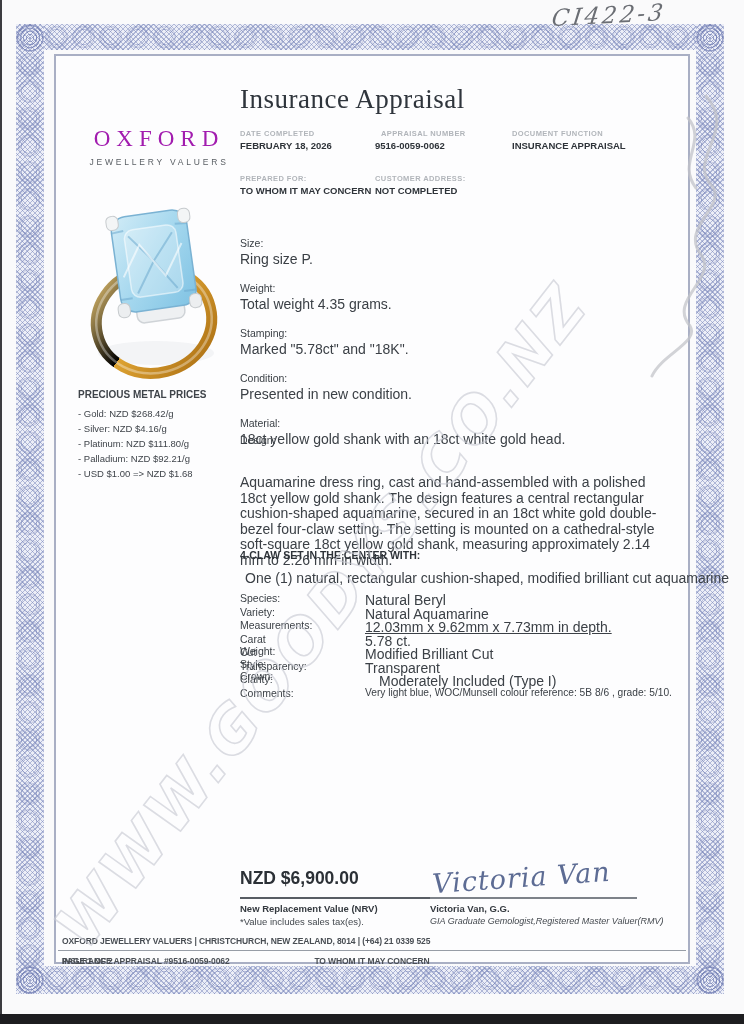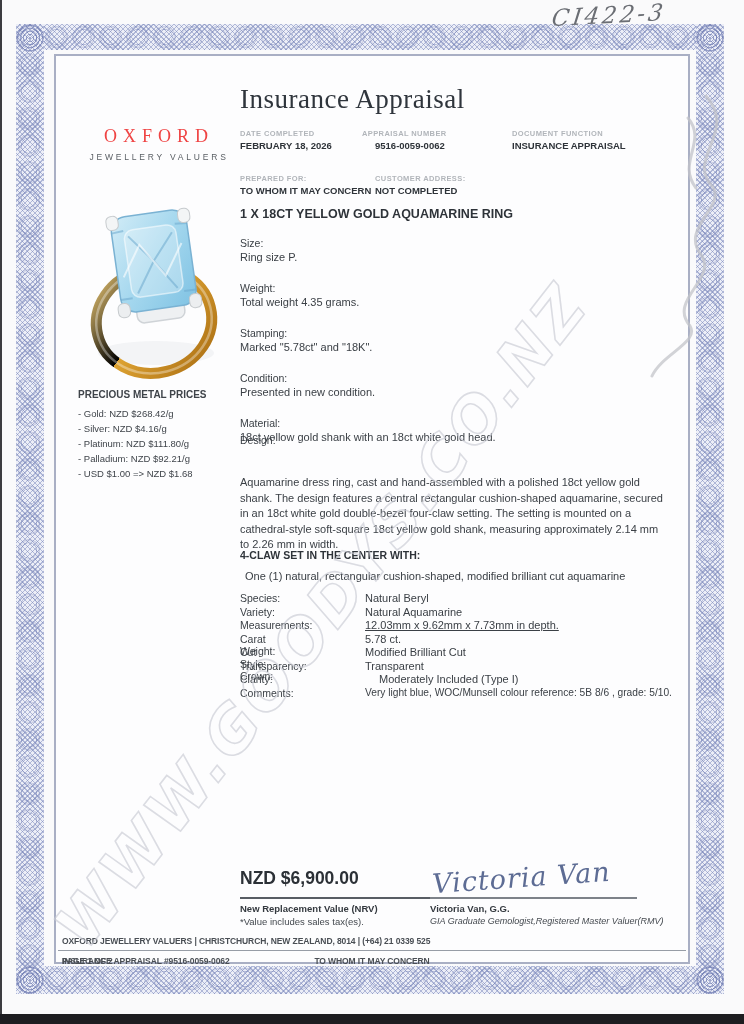--- a/index.html
+++ b/index.html
@@ -21,21 +21,21 @@
   .rosette{width:28px;height:28px;border-radius:50%;
     background:repeating-radial-gradient(circle at 50% 50%, rgba(96,110,170,.55) 0 1px, rgba(255,255,255,0) 1px 3px);
     box-shadow:0 0 0 1px rgba(96,110,170,.35) inset;}
   
   .doc{left:54px;top:54px;width:636px;height:910px;background:#fdfdfe;
        border:2px solid #a9afc4;box-sizing:border-box;}
   .serif{font-family:"Liberation Serif",serif;}
   .metalabel{font-size:7.5px;letter-spacing:.4px;color:#b1b5ba;font-weight:bold;}
   .metavalue{font-size:9.5px;color:#2e3339;font-weight:bold;}
   .seclabel{font-size:10.5px;color:#3b4046;}
-  .secvalue{font-size:11px;color:#3b4046;}
+  .secvalue{font-size:14px;color:#3b4046;}
   .bold{font-weight:bold;}
   .hr{height:1.5px;background:#585d64;}
   .hr-light{height:1px;background:#979da6;}
   .foot{font-size:8.5px;color:#494e54;font-weight:bold;letter-spacing:-0.1px;}
   .script{font-family:"DejaVu Serif",serif;font-style:italic;font-size:27px;color:#5d6c94;
           transform:rotate(-4deg);letter-spacing:1px;}
   .hand{font-family:"DejaVu Serif",serif;font-style:italic;font-size:23px;color:#6b6e74;
         transform:rotate(-3deg) skewX(-10deg);letter-spacing:3px;}
   .nowrap{white-space:nowrap;}
 </style>
@@ -54,29 +54,29 @@
   <div class="abs rosette" style="left:16px;top:24px;"></div>
   <div class="abs rosette" style="left:696px;top:24px;"></div>
   <div class="abs rosette" style="left:16px;top:966px;"></div>
   <div class="abs rosette" style="left:696px;top:966px;"></div>
 
   <div class="abs hand" style="left:552px;top:2px;">CI422-3</div>
 
   <div class="abs doc"></div>
 
   <div class="abs" style="left:84px;top:126px;width:150px;text-align:center;">
-    <div class="serif" style="font-size:18px;letter-spacing:6px;color:#ef4444;">OXFORD</div>
+    <div class="serif" style="font-size:23px;letter-spacing:6px;color:#a21caf;">OXFORD</div>
     <div style="font-size:8.5px;letter-spacing:2.8px;color:#595e63;margin-top:5px;">JEWELLERY VALUERS</div>
   </div>
 
   <div class="abs serif" style="left:240px;top:84px;font-size:27px;color:#2f353c;letter-spacing:.5px;">Insurance Appraisal</div>
 
   <div class="abs metalabel" style="left:240px;top:129px;">DATE COMPLETED</div>
   <div class="abs metavalue" style="left:240px;top:140px;">FEBRUARY 18, 2026</div>
-  <div class="abs metalabel" style="left:362px;top:129px;">APPRAISAL NUMBER</div>
+  <div class="abs metalabel" style="left:381px;top:129px;">APPRAISAL NUMBER</div>
   <div class="abs metavalue" style="left:375px;top:140px;">9516-0059-0062</div>
   <div class="abs metalabel" style="left:512px;top:129px;">DOCUMENT FUNCTION</div>
   <div class="abs metavalue" style="left:512px;top:140px;">INSURANCE APPRAISAL</div>
 
   <div class="abs metalabel" style="left:240px;top:174px;">PREPARED FOR:</div>
   <div class="abs metavalue" style="left:240px;top:185px;">TO WHOM IT MAY CONCERN</div>
   <div class="abs metalabel" style="left:375px;top:174px;">CUSTOMER ADDRESS:</div>
   <div class="abs metavalue" style="left:375px;top:185px;">NOT COMPLETED</div>
 
   <div class="abs" style="left:72px;top:203px;width:166px;height:185px;">
@@ -113,21 +113,20 @@
 
   <div class="abs bold" style="left:78px;top:389px;font-size:10px;color:#3f444a;">PRECIOUS METAL PRICES</div>
   <div class="abs" style="left:78px;top:406px;font-size:9.5px;line-height:15px;color:#3f444a;">
     <div>- Gold: NZD $268.42/g</div>
     <div>- Silver: NZD $4.16/g</div>
     <div>- Platinum: NZD $111.80/g</div>
     <div>- Palladium: NZD $92.21/g</div>
     <div>- USD $1.00 =&gt; NZD $1.68</div>
   </div>
 
-  <div class="abs bold" style="left:240px;top:207px;font-size:12.5px;color:#2e3339;">1 X 18CT YELLOW GOLD AQUAMARINE RING</div>
 
   <div class="abs seclabel" style="left:240px;top:237px;">Size:</div>
   <div class="abs secvalue" style="left:240px;top:251px;">Ring size P.</div>
 
   <div class="abs seclabel" style="left:240px;top:282px;">Weight:</div>
   <div class="abs secvalue" style="left:240px;top:296px;">Total weight 4.35 grams.</div>
 
   <div class="abs seclabel" style="left:240px;top:327px;">Stamping:</div>
   <div class="abs secvalue" style="left:240px;top:341px;">Marked "5.78ct" and "18K".</div>
 

